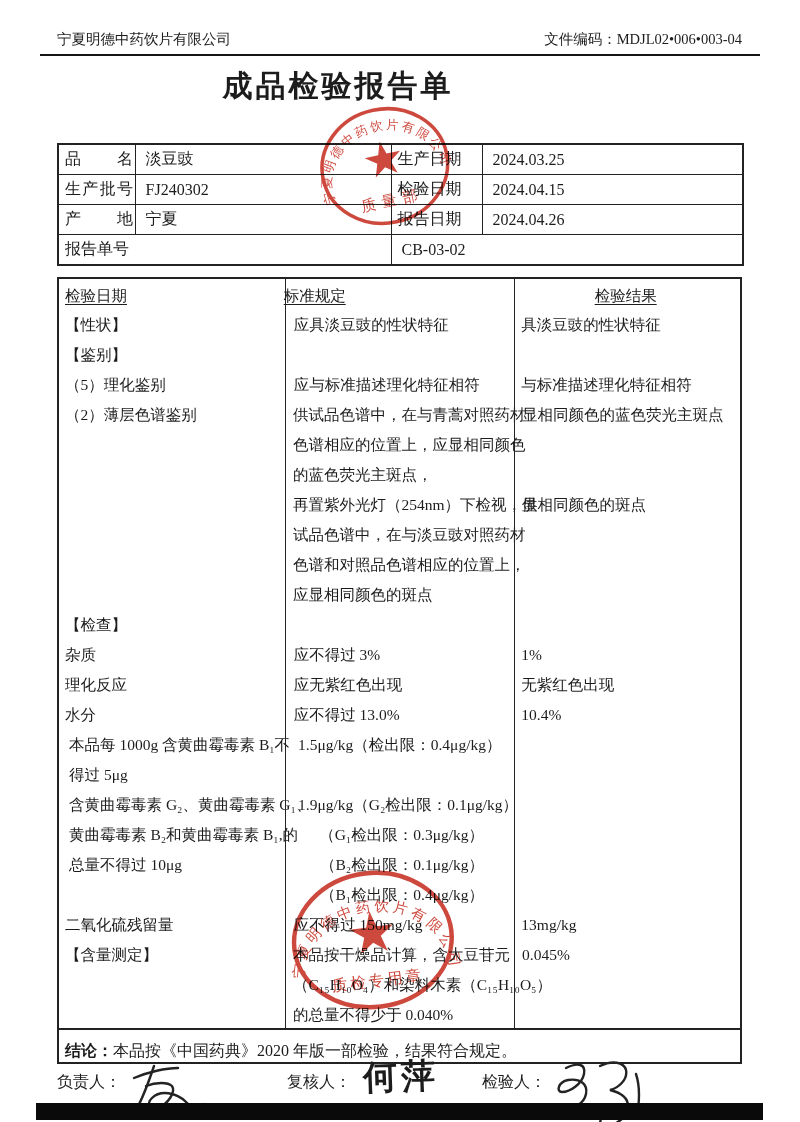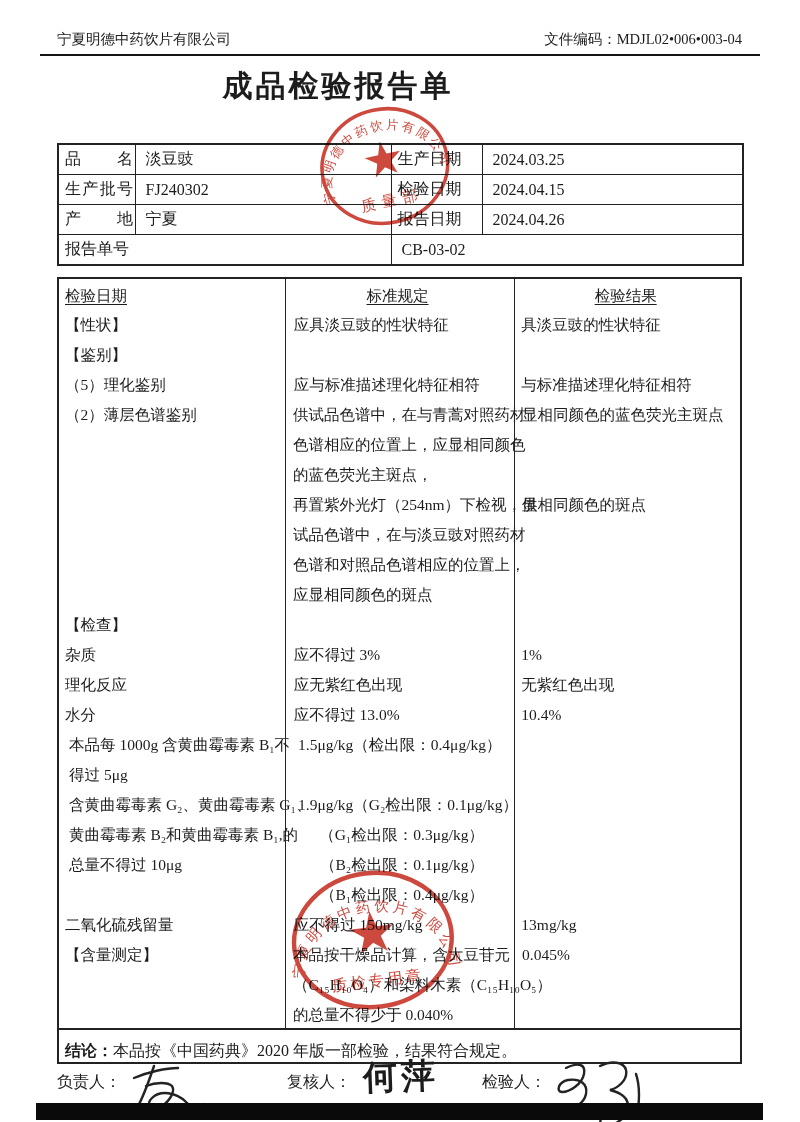--- a/index.html
+++ b/index.html
@@ -26,21 +26,21 @@
   .info-table td.val{padding-left:10px;}
 
   
   .main-box{left:57px;top:277px;width:685px;height:787px;border:2px solid #222;box-sizing:border-box;font-size:15.5px;}
   .insp-area{position:absolute;left:0;top:0;width:100%;height:751px;overflow:hidden;}
   .vline{position:absolute;top:0;width:1px;height:751px;background:#222;}
   .vline.v1{left:226px;} .vline.v2{left:455px;}
   .insp-header{display:flex;height:28px;align-items:flex-end;}
   .insp-header .hc{box-sizing:border-box;}
   .hc1{width:226px;padding-left:6px;}
-  .hc2{width:229px;text-align:center;margin-top:40px;}
+  .hc2{width:229px;margin-top:40px;}
   .hc3{width:230px;text-align:center;}
   .insp-header span{text-decoration:underline;text-underline-offset:3px;}
   .insp-body{padding-top:3px;}
   .insp-row{display:flex;min-height:30px;}
   .cell{box-sizing:border-box;}
   .cell .line{line-height:30px;height:30px;white-space:nowrap;overflow:visible;}
   .c1{width:226px;padding-left:6px;}
   .c2{width:229px;padding-left:10px;}
   .c3{width:230px;padding-left:10px;}
   .c3 .line.right{text-align:right;padding-right:34px;}

